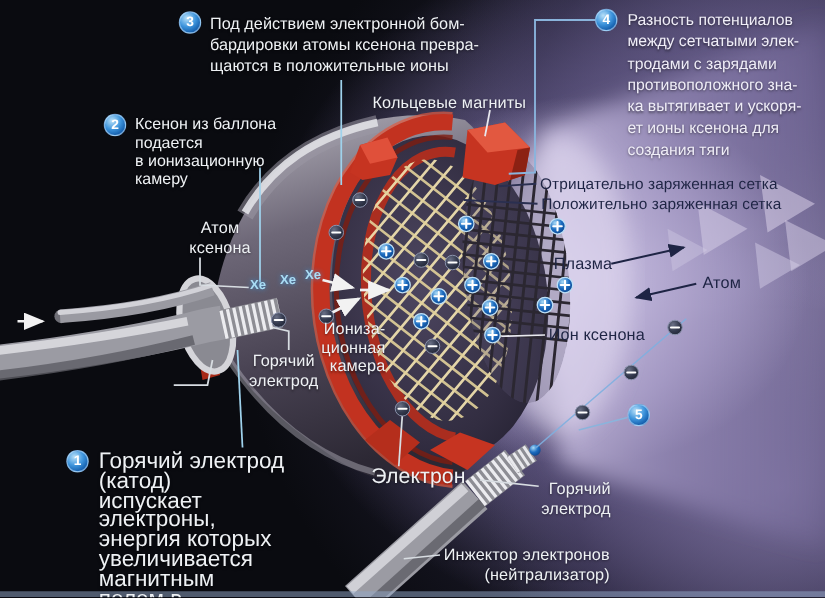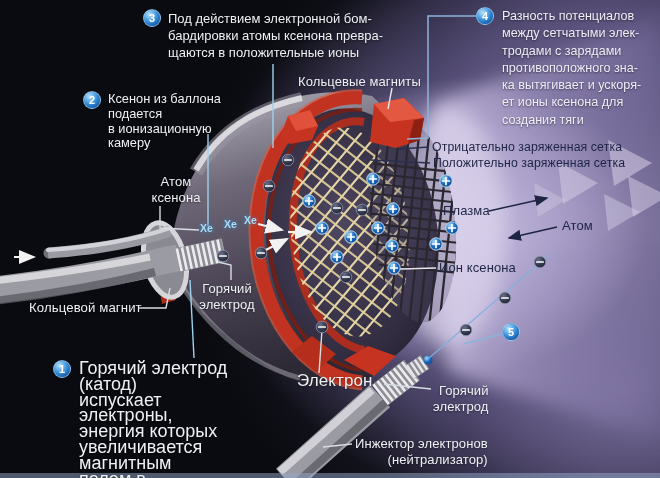--- a/index.html
+++ b/index.html
@@ -296,23 +296,25 @@
 создания тяги</div>
 
   <div class="lbl" data-name="label-ring-magnets">Кольцевые магниты</div>
   <div class="lbl dark" data-name="label-negative-grid">Отрицательно заряженная сетка</div>
   <div class="lbl dark" data-name="label-positive-grid">Положительно заряженная сетка</div>
   <div class="lbl dark" data-name="label-plasma">Плазма</div>
   <div class="lbl dark" data-name="label-thrust">Атом</div>
   <div class="lbl dark" data-name="label-xenon-ion">Ион ксенона</div>
   <div class="lbl" data-name="label-xenon-atom">Атом
 ксенона</div>
-  <div class="lbl" data-name="label-ring-magnet">Кольцевой магнит</div>
   <div class="lbl" data-name="label-hot-electrode-top">Горячий
 электрод</div>
+  <div class="lbl" data-name="label-ionization-chamber">Иониза-
+ционная
+камера</div>
   <div class="lbl" data-name="label-electron">Электрон</div>
   <div class="lbl" data-name="label-hot-electrode-bottom">Горячий
 электрод</div>
   <div class="lbl" data-name="label-electron-injector">Инжектор электронов
 (нейтрализатор)</div>
 
   <span class="xe" data-name="xe-1">Xe</span>
   <span class="xe" data-name="xe-2">Xe</span>
   <span class="xe" data-name="xe-3">Xe</span>
 

